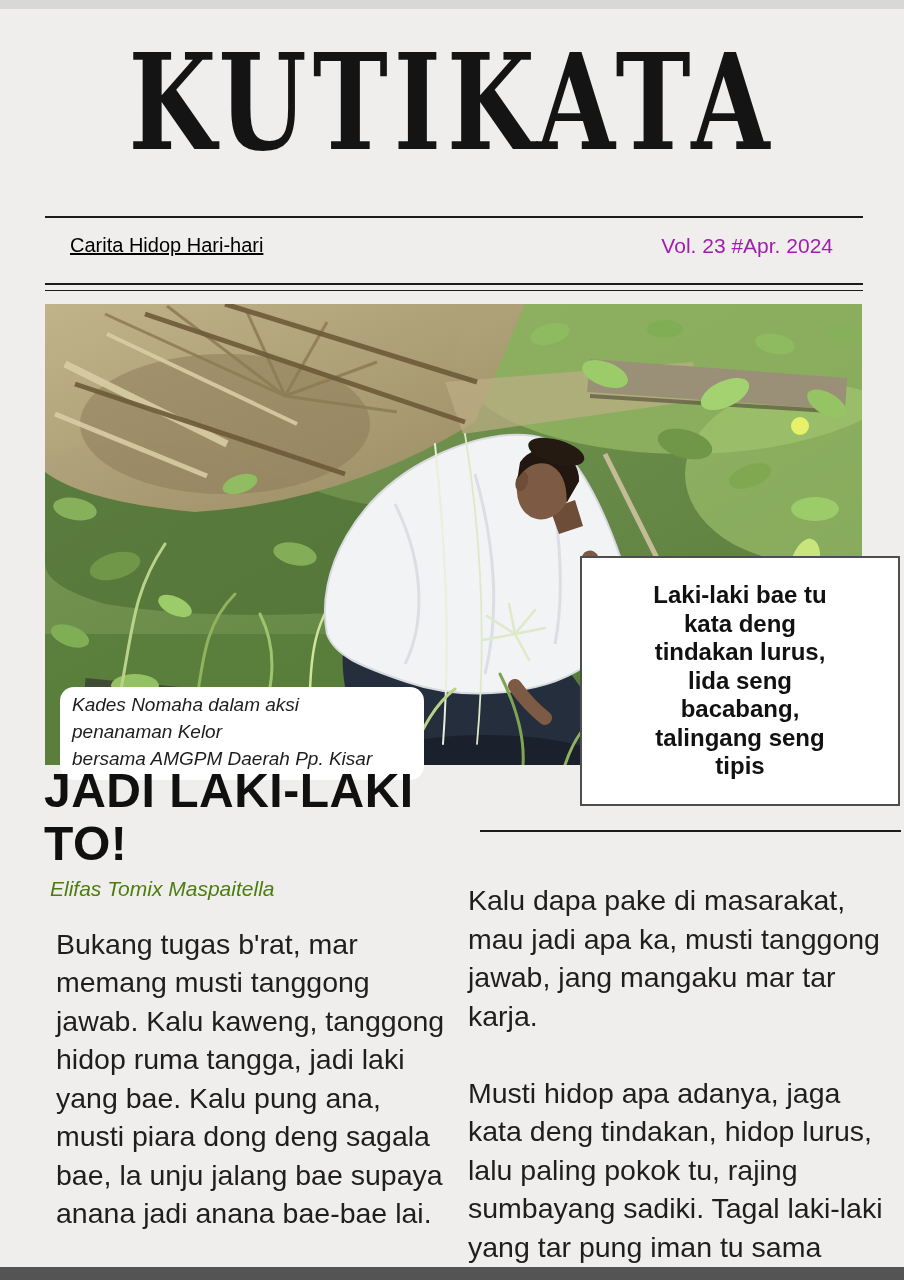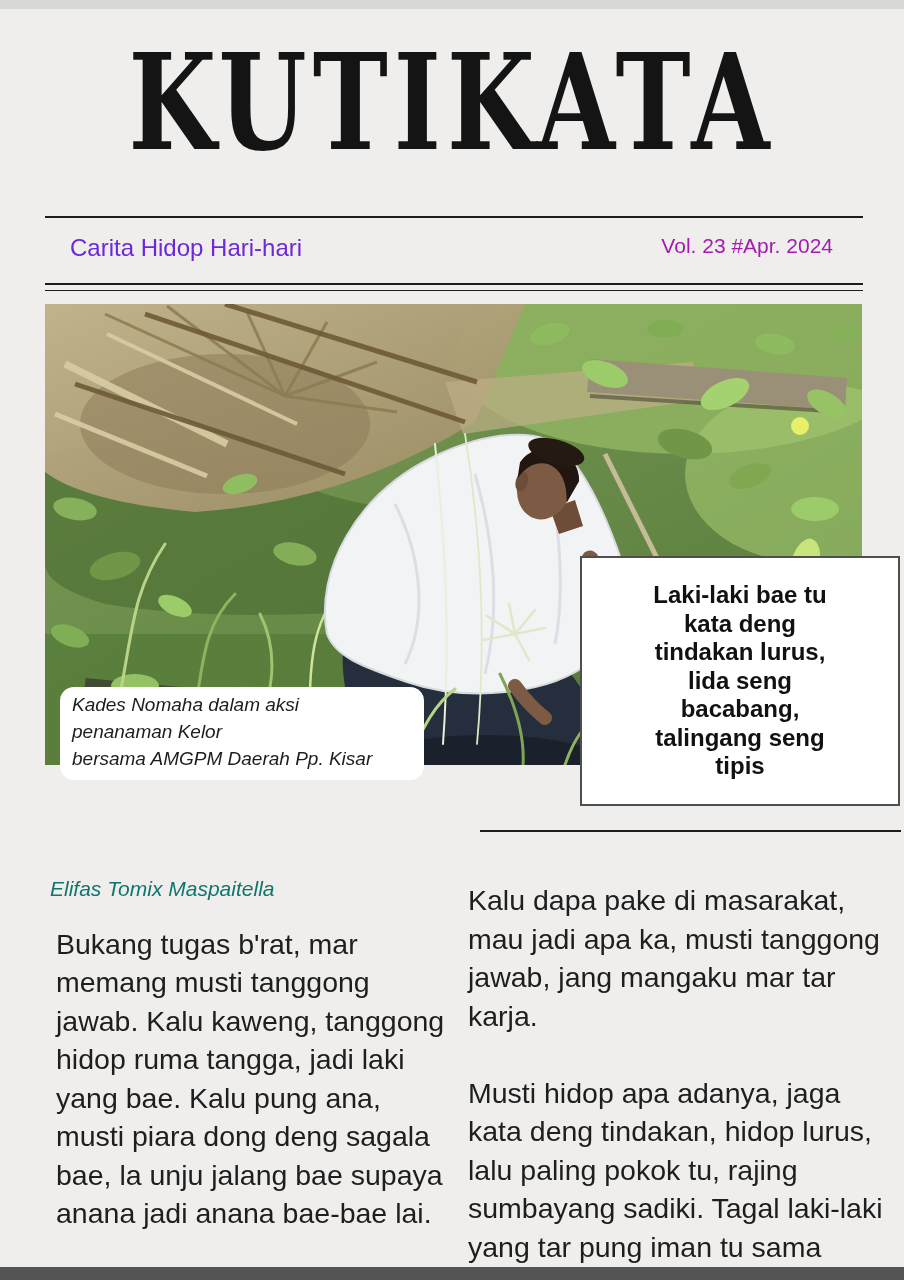--- a/index.html
+++ b/index.html
@@ -22,21 +22,21 @@
     line-height:1;
     color:#141414;
     transform:scaleY(1.32);
     transform-origin:top center;
     white-space:nowrap;
   }
   .rule{position:absolute;background:#1c1c1c;}
   .rule-1{left:45px;top:207px;width:818px;height:2px;}
   .rule-2a{left:45px;top:274px;width:818px;height:2px;}
   .rule-2b{left:45px;top:281px;width:818px;height:1px;}
-  .tagline{position:absolute;left:70px;top:225px;font-size:24px;color:#6d28d9;}
+  .tagline{position:absolute;left:70px;top:225px;font-size:20px;color:#000000;text-decoration:underline;}
   .issue{position:absolute;right:71px;top:225px;font-size:21px;color:#a21caf;}
   .photo{
     position:absolute;left:45px;top:295px;width:817px;height:461px;
     overflow:hidden;background:#6b8f4a;
   }
   .photo svg{display:block;width:817px;height:461px;}
   .caption-box{
     position:absolute;left:60px;top:678px;width:364px;
     background:#ffffff;border-radius:14px;
     padding:5px 26px 7px 12px;
@@ -55,21 +55,21 @@
     padding:8px 10px;
   }
   .headline{
     position:absolute;left:44px;top:756px;width:440px;
     font-size:48px;font-weight:700;letter-spacing:0.5px;
     line-height:1.1;color:#101010;
     white-space:pre-line;
   }
   .byline{
     position:absolute;left:50px;top:868px;
-    font-size:21px;font-style:italic;color:#0f766e;
+    font-size:21px;font-style:italic;color:#4d7c0f;
   }
   .body-col{
     position:absolute;
     font-size:28.5px;line-height:1.35;color:#1e1e1e;
     white-space:pre-line;
   }
   .col-left{left:56px;top:916px;width:425px;}
   .col-right{left:468px;top:834px;width:418px;}
   .col-right p{margin:0;padding:0;white-space:pre-line;}
   .separator{position:absolute;left:480px;top:821px;width:421px;height:2px;background:#1c1c1c;}
@@ -231,20 +231,22 @@
 bersama AMGPM Daerah Pp. Kisar</div>
 
   <div class="quote-box">Laki-laki bae tu
 kata deng
 tindakan lurus,
 lida seng
 bacabang,
 talingang seng
 tipis</div>
 
+  <div class="headline">JADI LAKI-LAKI
+TO!</div>
   <div class="byline">Elifas Tomix Maspaitella</div>
 
   <div class="body-col col-left">Bukang tugas b'rat, mar
 memang musti tanggong
 jawab. Kalu kaweng, tanggong
 hidop ruma tangga, jadi laki
 yang bae. Kalu pung ana,
 musti piara dong deng sagala
 bae, la unju jalang bae supaya
 anana jadi anana bae-bae lai.</div>

